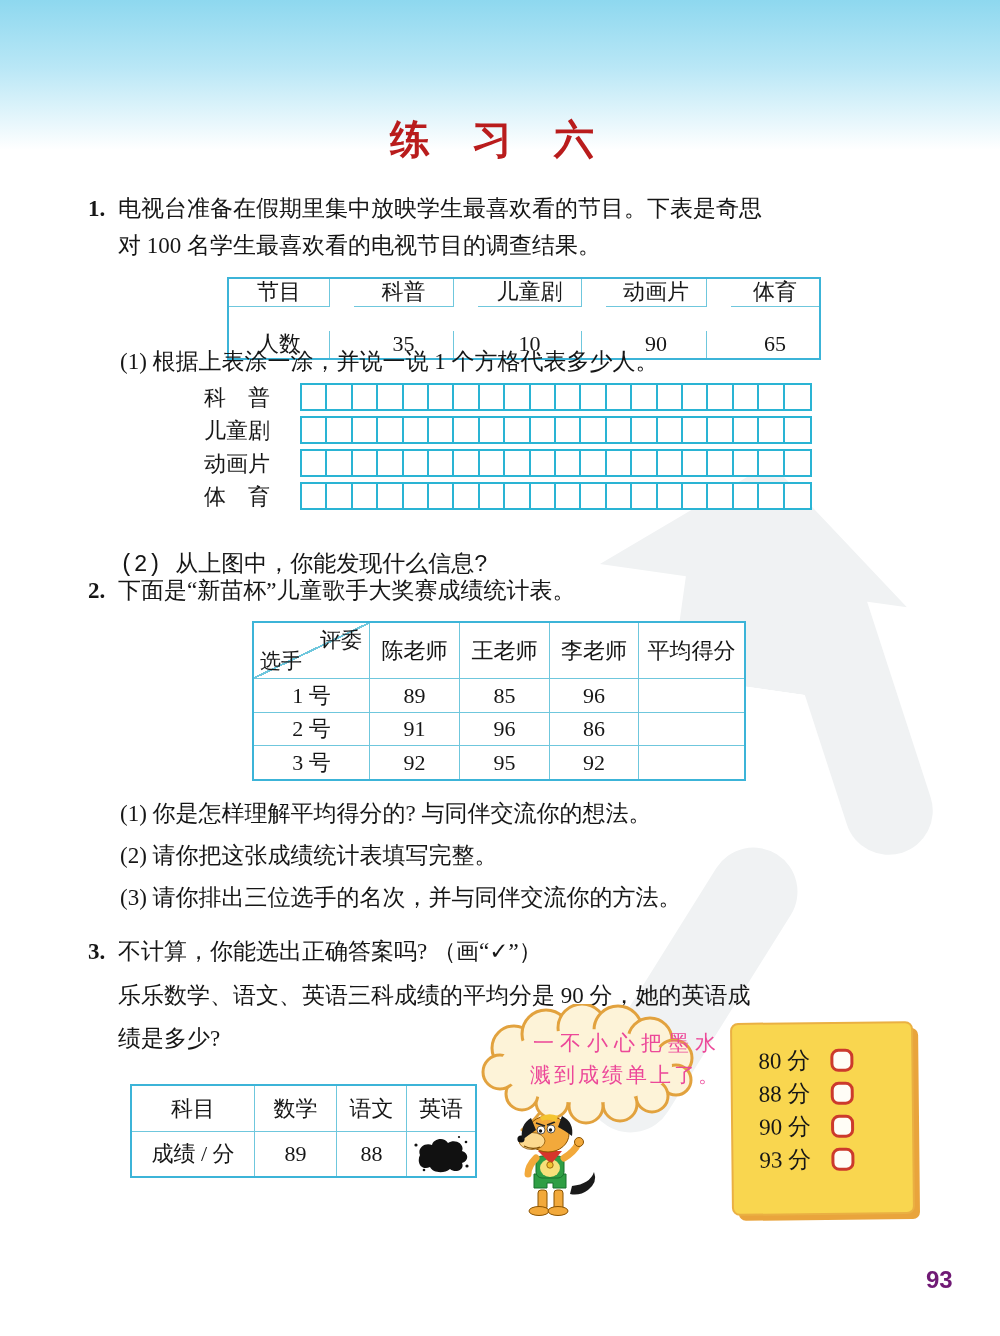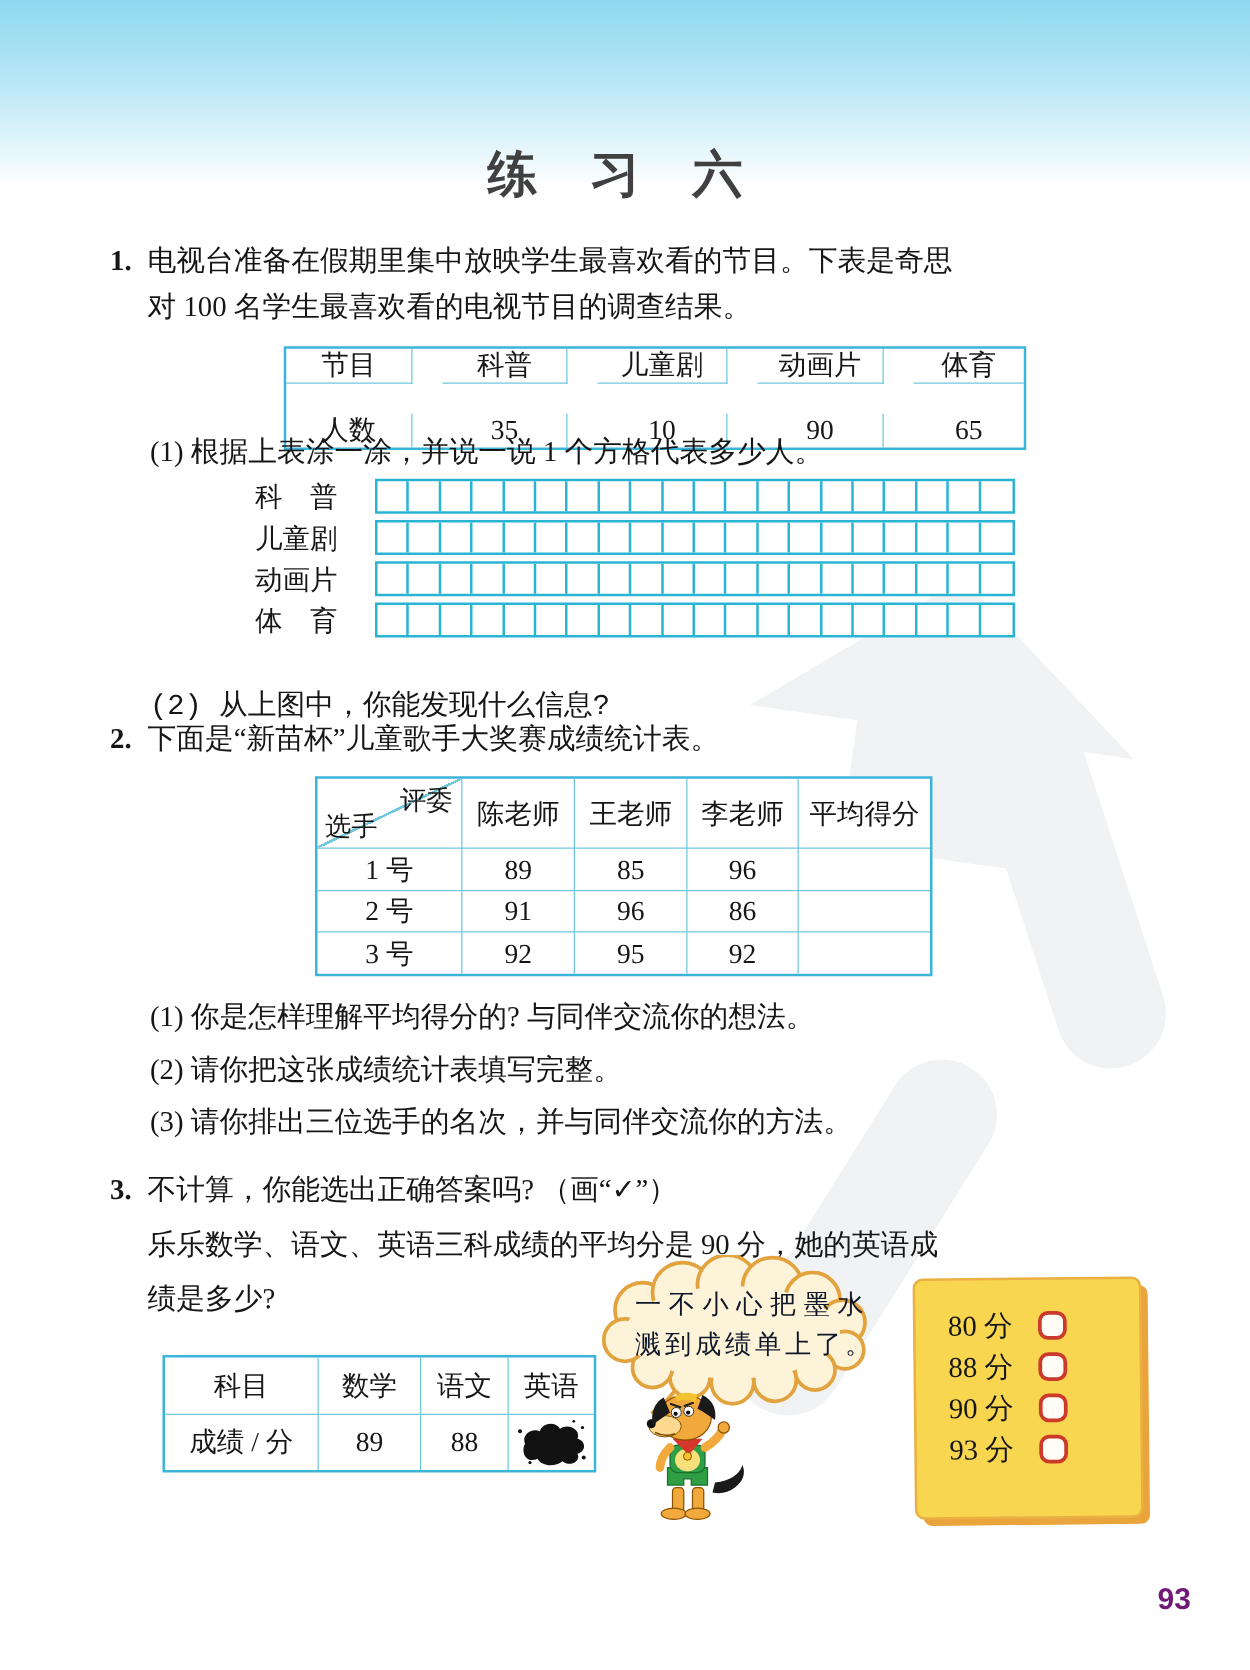--- a/index.html
+++ b/index.html
@@ -12,21 +12,21 @@
     background:linear-gradient(180deg,#8ed8ef 0%,#b9e7f6 45%,#ffffff 100%);z-index:0;}
   
   .wm{position:absolute;background:#f0f2f3;z-index:1;}
   .wm1{left:600px;top:462px;width:310px;height:225px;
     clip-path:polygon(50% 0,100% 55%,72% 55%,72% 100%,28% 100%,28% 55%,0 55%);
     transform:rotate(8deg);}
   .wm2{left:648px;top:830px;width:88px;height:320px;border-radius:44px;transform:rotate(32deg);}
   .wm3{left:812px;top:560px;width:88px;height:300px;border-radius:44px;transform:rotate(-18deg);}
   .z{position:absolute;z-index:2;}
   .title{left:0;top:112px;width:1000px;text-align:center;
-    font-size:40px;font-weight:bold;color:#404040;letter-spacing:16px;}
+    font-size:40px;font-weight:bold;color:#b91c1c;letter-spacing:16px;}
   .prob{display:flex;font-size:23px;line-height:37px;}
   .pnum{font-weight:bold;width:30px;flex:0 0 30px;}
   .ptxt{width:830px;}
   .qline{font-size:23px;line-height:30px;}
   
   .tbl{display:grid;background:#ffffff;border:2.5px solid #3cb4d8;box-sizing:content-box;}
   .tbl .c{border-right:1.5px solid #6fc7dd;border-bottom:1.5px solid #6fc7dd;
     display:flex;align-items:center;justify-content:center;font-size:22px;box-sizing:border-box;}
   .tbl .lc{border-right:none;}
   .tbl .lr{border-bottom:none;}
@@ -39,21 +39,21 @@
   .diag .cb{position:absolute;bottom:3px;left:6px;font-size:21px;}
   
   .gblock{left:204px;top:383px;}
   .grow{display:flex;margin-bottom:5px;height:28px;}
   .glabel{width:82px;flex:0 0 82px;font-size:22px;padding-right:14px;}
   .gcells{display:grid;grid-template-columns:repeat(20,1fr);width:512px;height:28px;
     border:2px solid #2ab4d4;box-sizing:border-box;background:#fff;}
   .gcell{border-right:2px solid #2ab4d4;box-sizing:border-box;}
   .gcell:last-child{border-right:none;}
   
-  .bline{font-size:21px;text-align:right;color:#0f172a;}
+  .bline{font-size:21px;text-align:left;color:#ec4899;margin-left:36px;}
   
   .note{left:731px;top:1022px;width:183px;height:193px;background:#f9d64f;
     border:2px solid #eab043;border-radius:8px;box-shadow:6px 6px 0 -1px #e9a43c;
     transform:rotate(-0.6deg);box-sizing:border-box;padding-top:24px;}
   .opt{display:flex;align-items:center;height:24px;margin:0 0 9px 26px;}
   .optlabel{font-size:23px;width:66px;}
   .checkbox{width:23px;height:23px;background:#fffdf6;border:3px solid #cc3a2c;
     border-radius:8px;box-sizing:border-box;margin-left:6px;}
   .pagenum{left:926px;top:1266px;font-family:"Liberation Sans","DejaVu Sans",sans-serif;
     font-size:24px;font-weight:bold;color:#701a75;}

